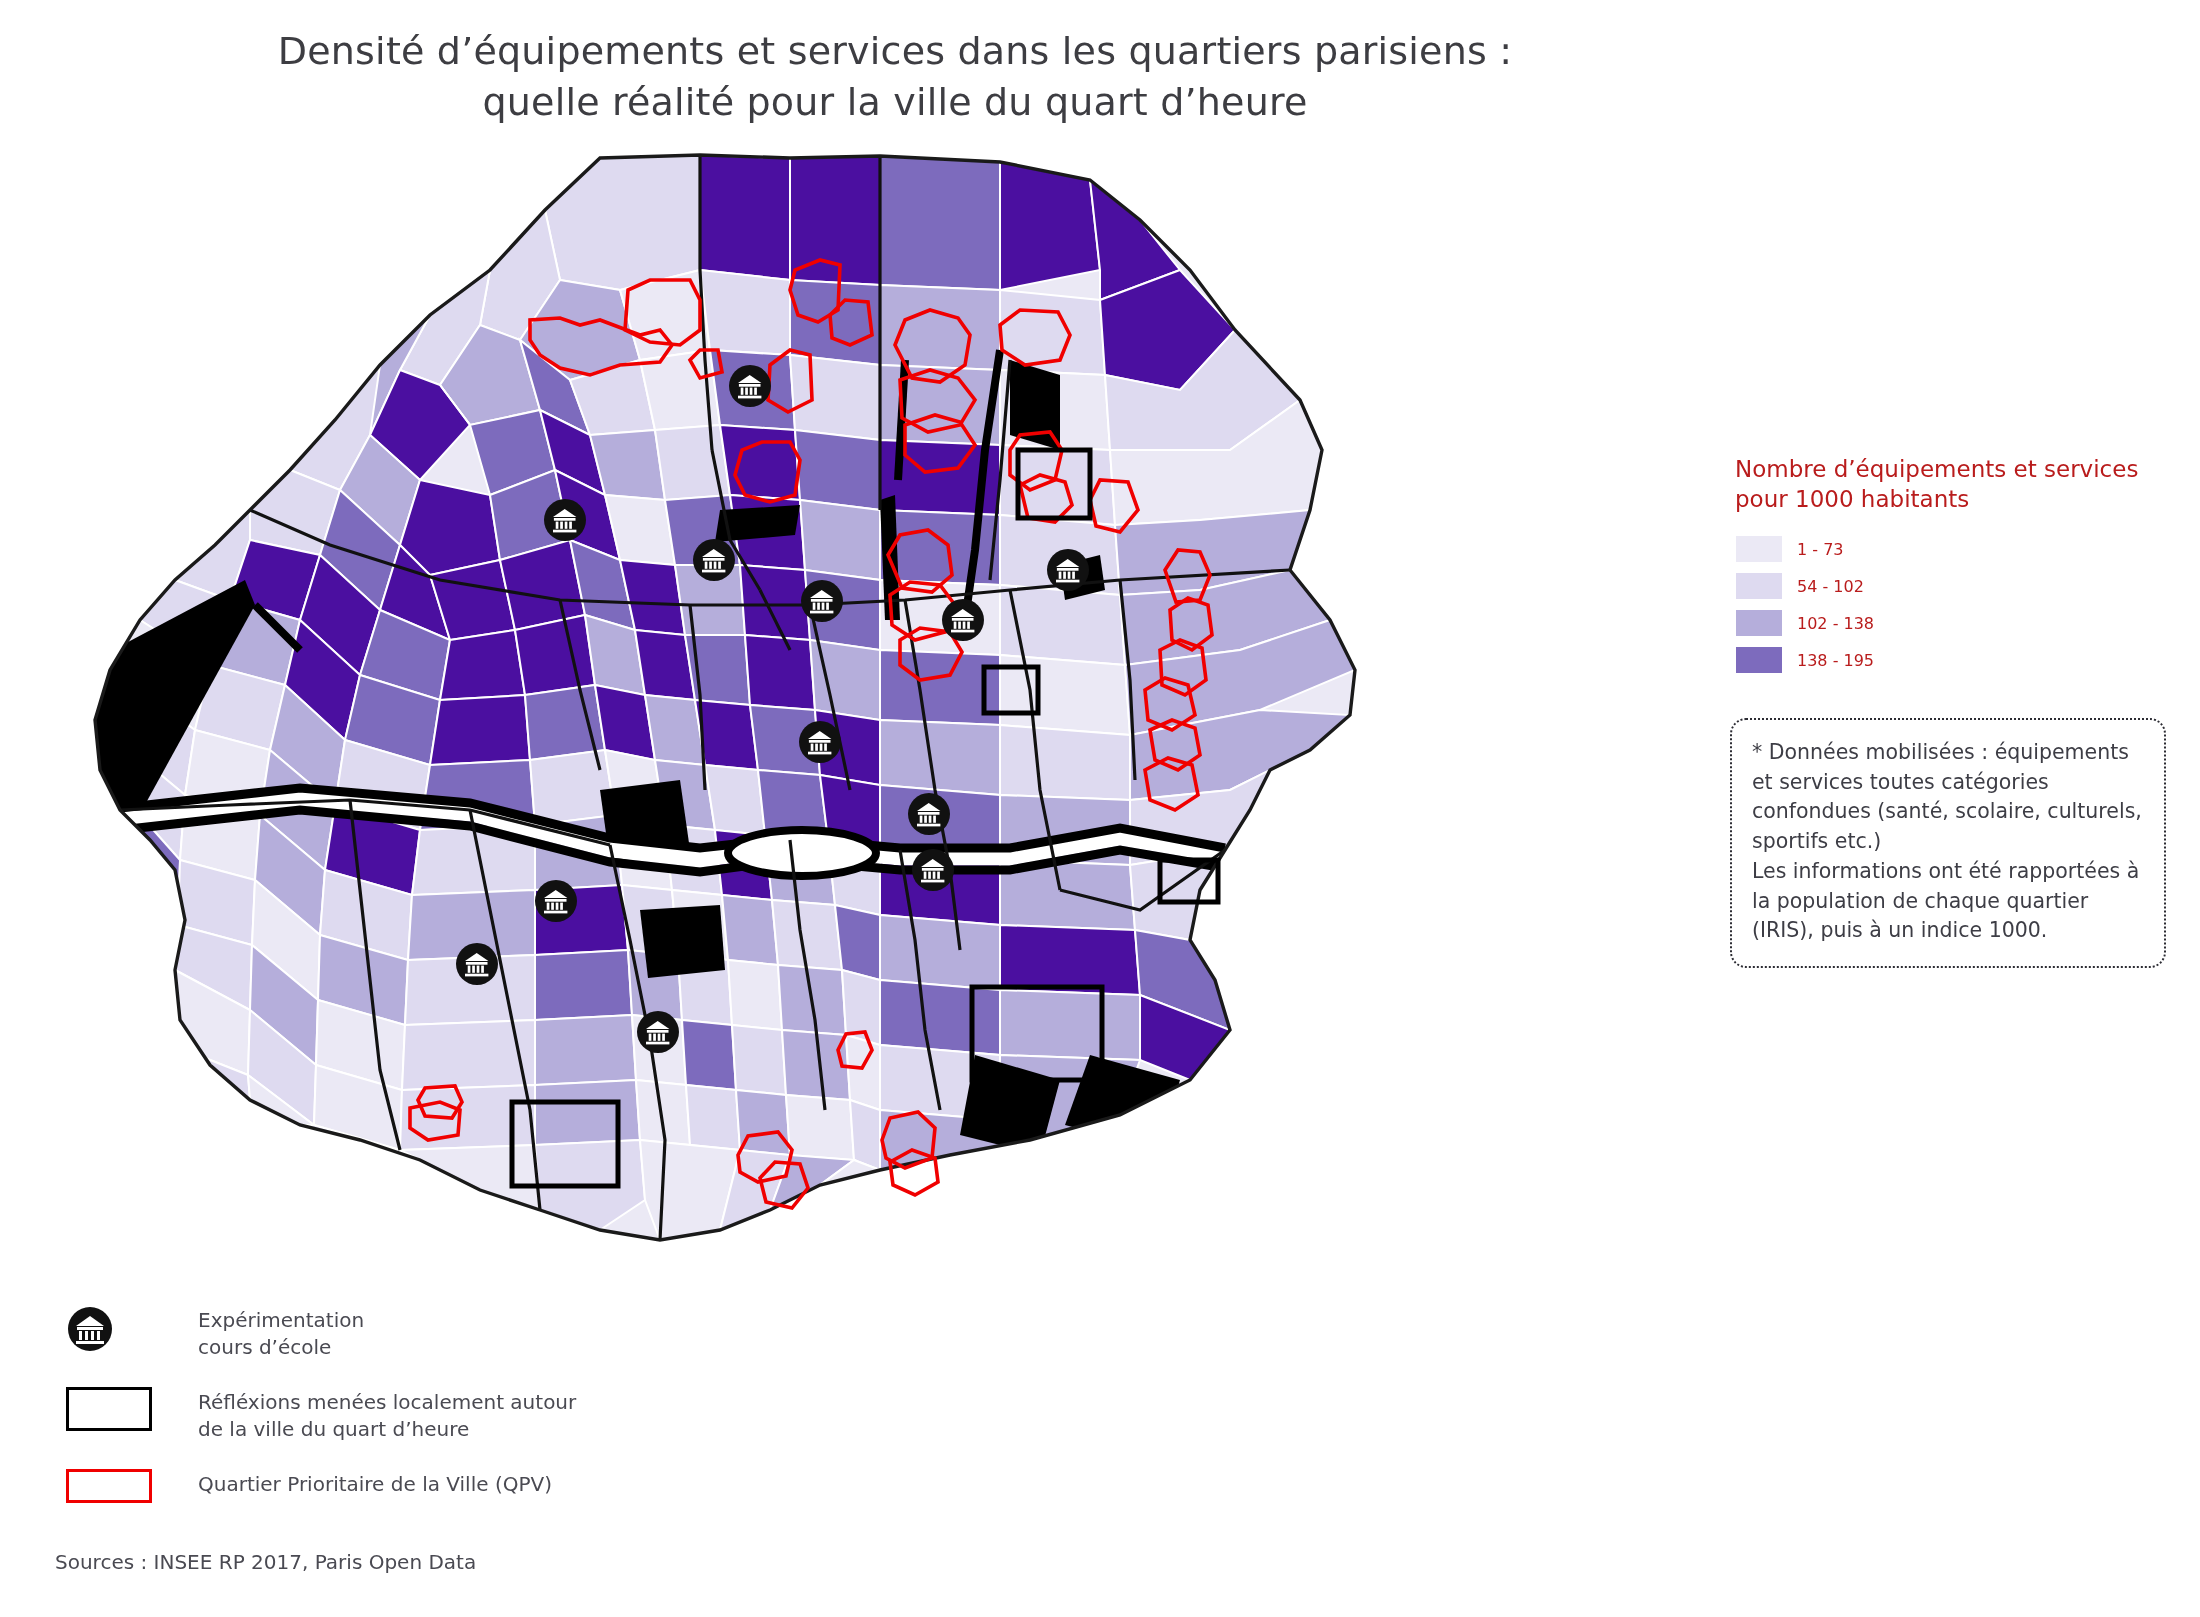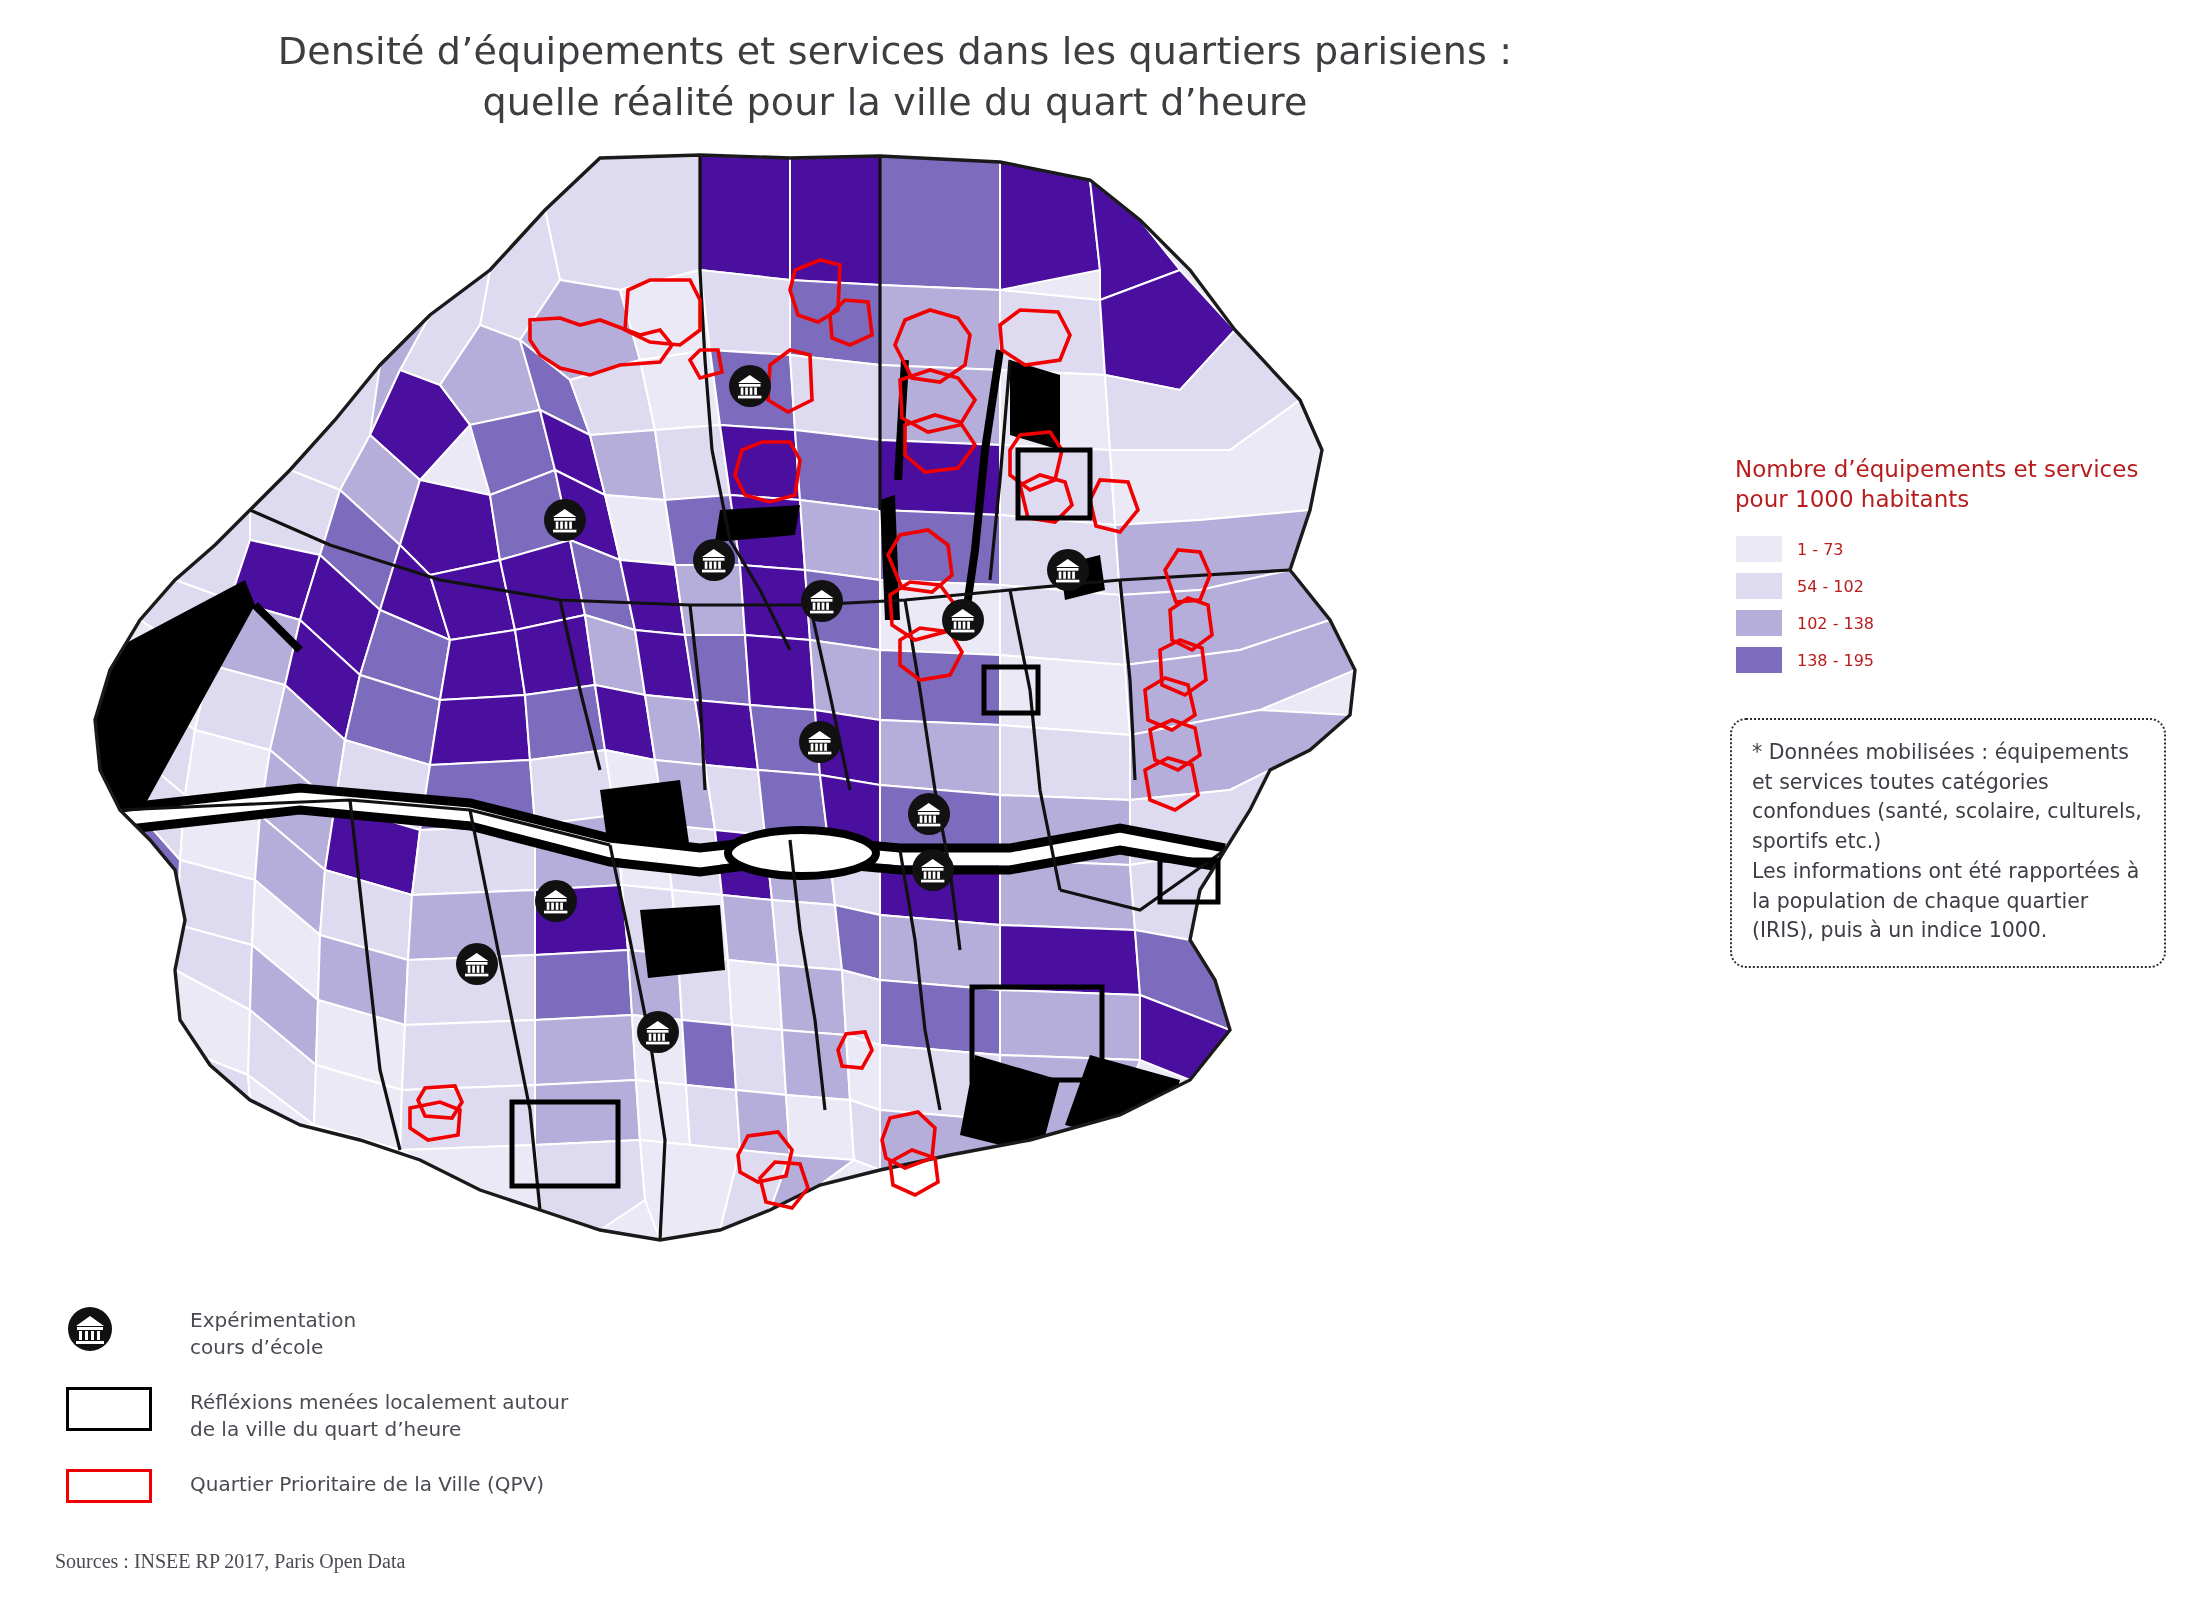--- a/index.html
+++ b/index.html
@@ -93,20 +93,21 @@
   #bottom-legend {
     position: absolute;
     left: 58px;
     top: 1305px;
     width: 900px;
   }
   .bl-row {
     display: flex;
     align-items: flex-start;
     margin-bottom: 26px;
+    gap: 8px;
   }
   .bl-key {
     width: 132px;
     flex: 0 0 132px;
     display: flex;
     align-items: center;
     justify-content: flex-start;
     padding-left: 8px;
     box-sizing: border-box;
   }
@@ -130,21 +131,20 @@
     border: 3px solid #000000;
     background: #ffffff;
     box-sizing: border-box;
   }
   #sources {
     position: absolute;
     left: 55px;
     top: 1550px;
     font-size: 20px;
     color: #4a4a52;
-    font-family: Liberation Serif, serif;
   }
 
   .school-badge-svg { display: block; }
 </style>
 </head>
 <body>
 
 <div id="title-block">
   <span class="line">Densité d’équipements et services dans les quartiers parisiens :</span>
   <span class="line">quelle réalité pour la ville du quart d’heure</span>

